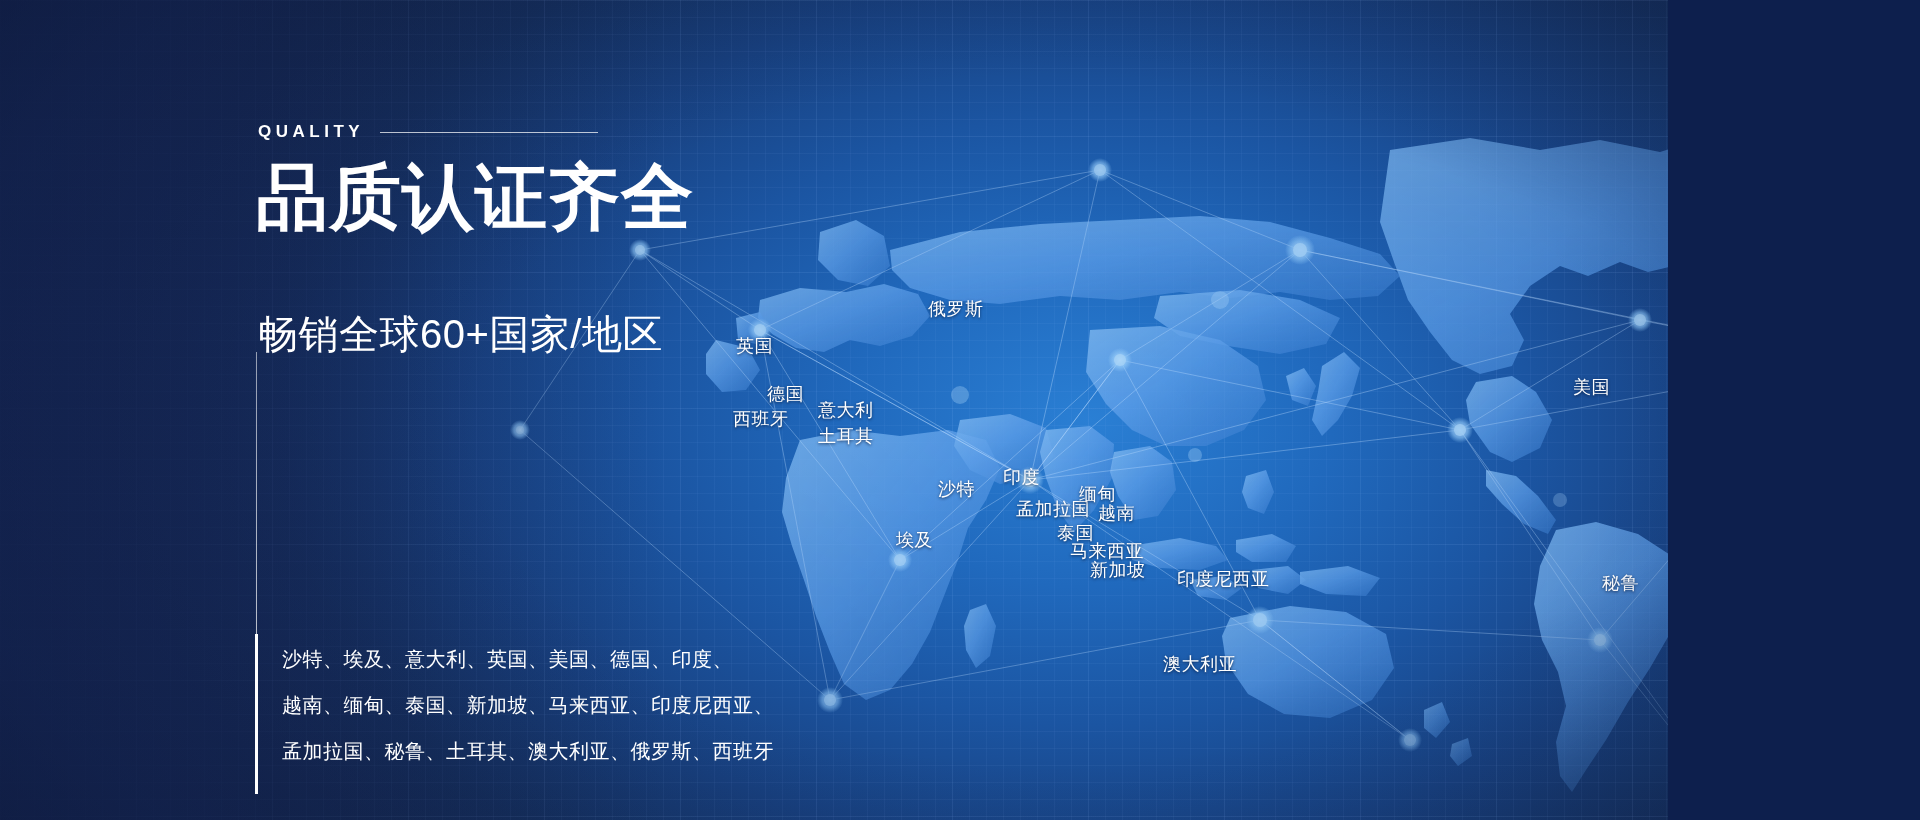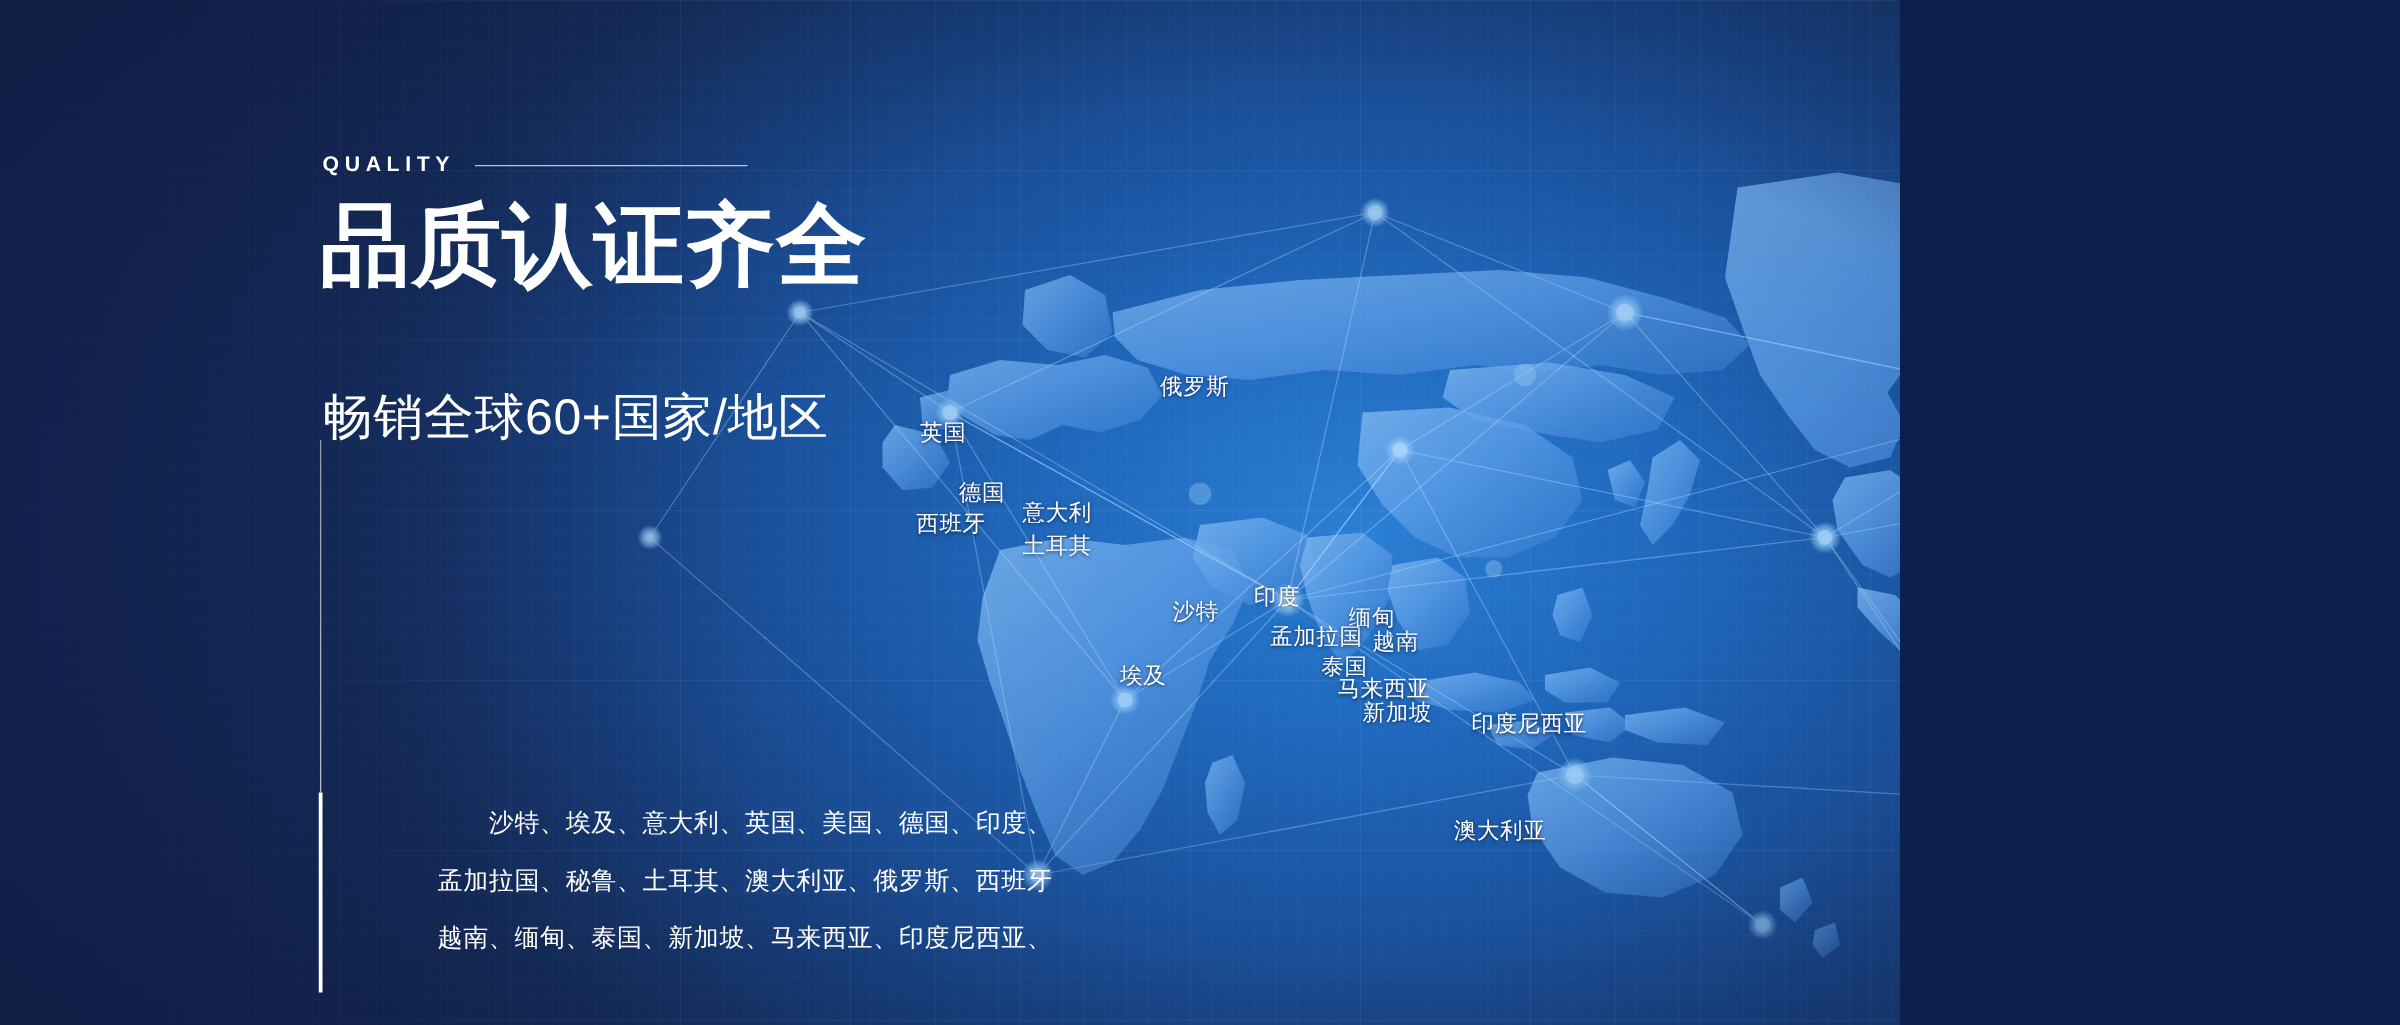--- a/index.html
+++ b/index.html
@@ -4,21 +4,21 @@
 <style>
   * { margin:0; padding:0; box-sizing:border-box; }
   html,body{ background:#0d1f4d; }
   body{
     font-family:"Liberation Sans","DejaVu Sans",sans-serif;
     -webkit-font-smoothing:antialiased;
   }
 
   .banner{
     position:relative;
-    width:1520px;
+    width:1668px;
     height:820px;
     overflow:hidden;
     background:#4c1d95;
   }
 
   
   .bg-base{
     position:absolute; inset:0;
     background:
       radial-gradient(ellipse 1100px 760px at 1090px 420px, #2a7fd4 0%, #2069bd 22%, #1b55a2 40%, #18407f 58%, #15305f 74%, #14284f 88%, #132348 100%),
@@ -112,21 +112,20 @@
     position:absolute; left:24px; top:636px;
     width:560px;
   }
   .country-line{
     color:#ffffff;
     font-size:20px;
     font-weight:400;
     letter-spacing:.5px;
     line-height:46px;
     white-space:nowrap;
-    text-align:right;
   }
 
   
   .map-label{
     position:absolute;
     color:#ffffff;
     font-size:18px;
     font-weight:400;
     letter-spacing:.5px;
     white-space:nowrap;
@@ -374,18 +373,18 @@
 
     <h1 class="headline">品质认证齐全</h1>
 
     <p class="subhead">畅销全球60+国家/地区</p>
 
     <div class="divider"></div>
     <div class="divider-strong"></div>
 
     <div class="country-list" id="country-list">
         <div class="country-line">沙特、埃及、意大利、英国、美国、德国、印度、</div>
+        <div class="country-line">越南、缅甸、泰国、新加坡、马来西亚、印度尼西亚、</div>
         <div class="country-line">孟加拉国、秘鲁、土耳其、澳大利亚、俄罗斯、西班牙</div>
-        <div class="country-line">越南、缅甸、泰国、新加坡、马来西亚、印度尼西亚、</div>
       </div>
   </div>
 
 </div>
 
 </body></html>

